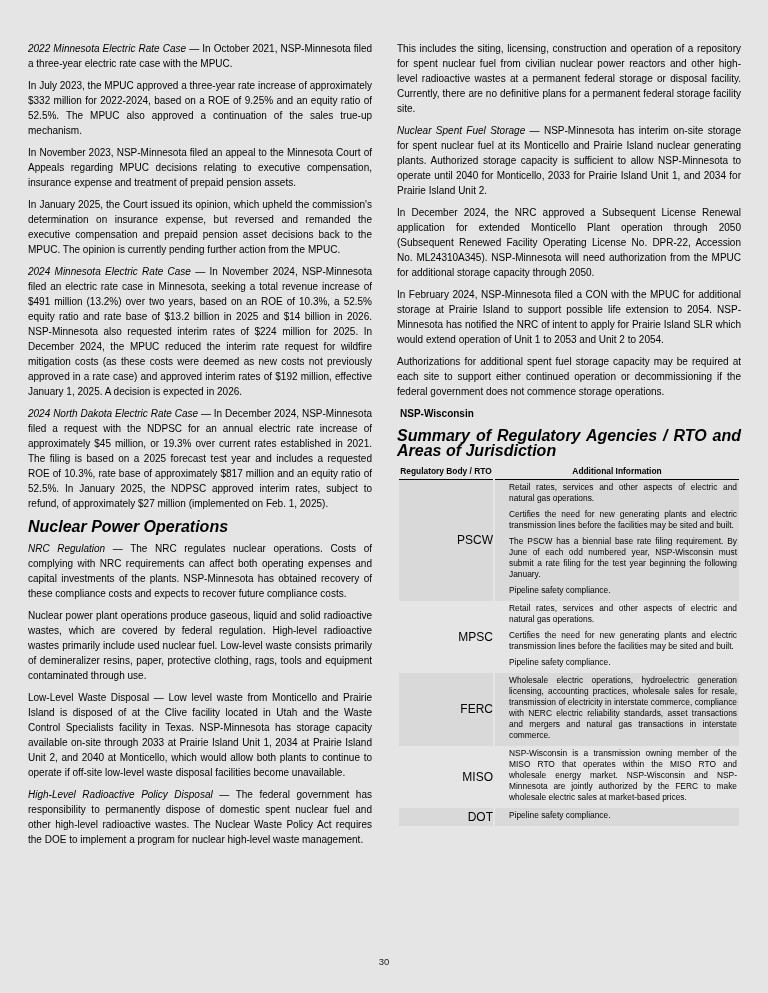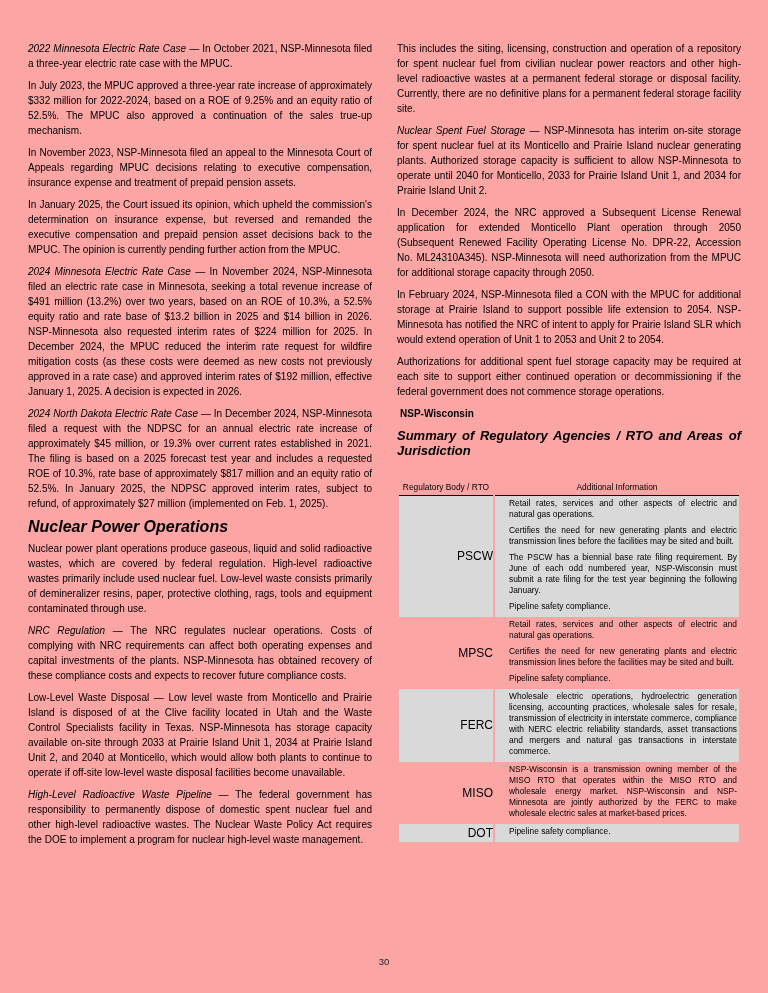--- a/index.html
+++ b/index.html
@@ -1,28 +1,28 @@
 <!DOCTYPE html>
 <html><head>
 <meta charset="utf-8">
 <style>
   * { margin:0; padding:0; box-sizing:border-box; }
   html,body { width:768px; height:993px; background:#ffffff; overflow:hidden; }
   body { font-family:"Liberation Sans", sans-serif; color:#000; position:relative; }
-  .page { position:absolute; inset:0; background:#fca5a5; }
+  .page { position:absolute; inset:0; background:#e5e5e5; }
   .columns { position:absolute; left:28px; top:41px; width:713px; display:flex; gap:25px; }
   .col { width:344px; font-size:10px; line-height:15px; text-align:justify; }
   .col p.para { margin:0 0 7px 0; }
   .lead { font-style:italic; }
   .lead.roman { font-style:normal;margin-top:21px; }
   .h-run { font-size:16px; font-weight:bold; font-style:italic; margin:8px 0 7px 0; }
   .h-bold { font-size:10px; font-weight:bold; font-style:normal; margin:6px 0 7px 3px; }
-  .h-bi { font-size:13px; font-weight:bold; font-style:italic; margin:0 0 24px 0; }
+  .h-bi { font-size:16px; font-weight:bold; font-style:italic; margin:0 0 8px 0; }
   table.reg { width:100%; border-collapse:separate; border-spacing:2px 0; font-size:8.4px; line-height:11px; table-layout:fixed; margin-top:4px; }
-  table.reg th { font-size:8.4px; font-weight:normal; text-align:center; vertical-align:bottom; border-bottom:1.5px solid #000; padding:0 0 2px 0; }
+  table.reg th { font-size:8.4px; font-weight:bold; text-align:center; vertical-align:bottom; border-bottom:1.5px solid #000; padding:0 0 2px 0; }
   th.th-agency { width:94px; }
   td.agency { width:94px; text-align:right; vertical-align:middle; font-size:12px; }
   td.info { text-align:justify; vertical-align:top; padding:2px 2px 0 14px; }
   td.info p { margin:0 0 5px 0; }
   .shaded { background:#d9d9d9; }
   .footer { position:absolute; top:956px; left:0; width:768px; text-align:center; font-size:9.5px; color:#222; }
 </style>
 </head>
 <body>
 
@@ -32,24 +32,24 @@
     <div class="col">
       <p class="para"><span class="lead">2022 Minnesota Electric Rate Case</span><span> — In October 2021, NSP-Minnesota filed a three-year electric rate case with the MPUC.</span></p>
       <p class="para">In July 2023, the MPUC approved a three-year rate increase of approximately $332 million for 2022-2024, based on a ROE of 9.25% and an equity ratio of 52.5%. The MPUC also approved a continuation of the sales true-up mechanism.</p>
       <p class="para">In November 2023, NSP-Minnesota filed an appeal to the Minnesota Court of Appeals regarding MPUC decisions relating to executive compensation, insurance expense and treatment of prepaid pension assets.</p>
       <p class="para">In January 2025, the Court issued its opinion, which upheld the commission's determination on insurance expense, but reversed and remanded the executive compensation and prepaid pension asset decisions back to the MPUC. The opinion is currently pending further action from the MPUC.</p>
       <p class="para"><span class="lead">2024 Minnesota Electric Rate Case</span><span> — In November 2024, NSP-Minnesota filed an electric rate case in Minnesota, seeking a total revenue increase of $491 million (13.2%) over two years, based on an ROE of 10.3%, a 52.5% equity ratio and rate base of $13.2 billion in 2025 and $14 billion in 2026. NSP-Minnesota also requested interim rates of $224 million for 2025. In December 2024, the MPUC reduced the interim rate request for wildfire mitigation costs (as these costs were deemed as new costs not previously approved in a rate case) and approved interim rates of $192 million, effective January 1, 2025. A decision is expected in 2026.</span></p>
       <p class="para"><span class="lead">2024 North Dakota Electric Rate Case</span><span> — In December 2024, NSP-Minnesota filed a request with the NDPSC for an annual electric rate increase of approximately $45 million, or 19.3% over current rates established in 2021. The filing is based on a 2025 forecast test year and includes a requested ROE of 10.3%, rate base of approximately $817 million and an equity ratio of 52.5%. In January 2025, the NDPSC approved interim rates, subject to refund, of approximately $27 million (implemented on Feb. 1, 2025).</span></p>
 
       <h3 class="h-run">Nuclear Power Operations</h3>
 
+      <p class="para"><span class="lead">NRC Regulation</span><span> — The NRC regulates nuclear operations. Costs of complying with NRC requirements can affect both operating expenses and capital investments of the plants. NSP-Minnesota has obtained recovery of these compliance costs and expects to recover future compliance costs.</span></p>
       <p class="para">Nuclear power plant operations produce gaseous, liquid and solid radioactive wastes, which are covered by federal regulation. High-level radioactive wastes primarily include used nuclear fuel. Low-level waste consists primarily of demineralizer resins, paper, protective clothing, rags, tools and equipment contaminated through use.</p>
-      <p class="para"><span class="lead">NRC Regulation</span><span> — The NRC regulates nuclear operations. Costs of complying with NRC requirements can affect both operating expenses and capital investments of the plants. NSP-Minnesota has obtained recovery of these compliance costs and expects to recover future compliance costs.</span></p>
       <p class="para"><span class="lead roman">Low-Level Waste Disposal</span><span> — Low level waste from Monticello and Prairie Island is disposed of at the Clive facility located in Utah and the Waste Control Specialists facility in Texas. NSP-Minnesota has storage capacity available on-site through 2033 at Prairie Island Unit 1, 2034 at Prairie Island Unit 2, and 2040 at Monticello, which would allow both plants to continue to operate if off-site low-level waste disposal facilities become unavailable.</span></p>
-      <p class="para"><span class="lead">High-Level Radioactive Waste Pipeline</span><span> — The federal government has responsibility to permanently dispose of domestic spent nuclear fuel and other high-level radioactive wastes. The Nuclear Waste Policy Act requires the DOE to implement a program for nuclear high-level waste management.</span></p>
+      <p class="para"><span class="lead">High-Level Radioactive Policy Disposal</span><span> — The federal government has responsibility to permanently dispose of domestic spent nuclear fuel and other high-level radioactive wastes. The Nuclear Waste Policy Act requires the DOE to implement a program for nuclear high-level waste management.</span></p>
     </div>
 
     <div class="col">
       <p class="para">This includes the siting, licensing, construction and operation of a repository for spent nuclear fuel from civilian nuclear power reactors and other high-level radioactive wastes at a permanent federal storage or disposal facility. Currently, there are no definitive plans for a permanent federal storage facility site.</p>
       <p class="para"><span class="lead">Nuclear Spent Fuel Storage</span><span> — NSP-Minnesota has interim on-site storage for spent nuclear fuel at its Monticello and Prairie Island nuclear generating plants. Authorized storage capacity is sufficient to allow NSP-Minnesota to operate until 2040 for Monticello, 2033 for Prairie Island Unit 1, and 2034 for Prairie Island Unit 2.</span></p>
       <p class="para">In December 2024, the NRC approved a Subsequent License Renewal application for extended Monticello Plant operation through 2050 (Subsequent Renewed Facility Operating License No. DPR-22, Accession No. ML24310A345). NSP-Minnesota will need authorization from the MPUC for additional storage capacity through 2050.</p>
       <p class="para">In February 2024, NSP-Minnesota filed a CON with the MPUC for additional storage at Prairie Island to support possible life extension to 2054. NSP-Minnesota has notified the NRC of intent to apply for Prairie Island SLR which would extend operation of Unit 1 to 2053 and Unit 2 to 2054.</p>
       <p class="para">Authorizations for additional spent fuel storage capacity may be required at each site to support either continued operation or decommissioning if the federal government does not commence storage operations.</p>
 
       <h3 class="h-bold">NSP-Wisconsin</h3>

